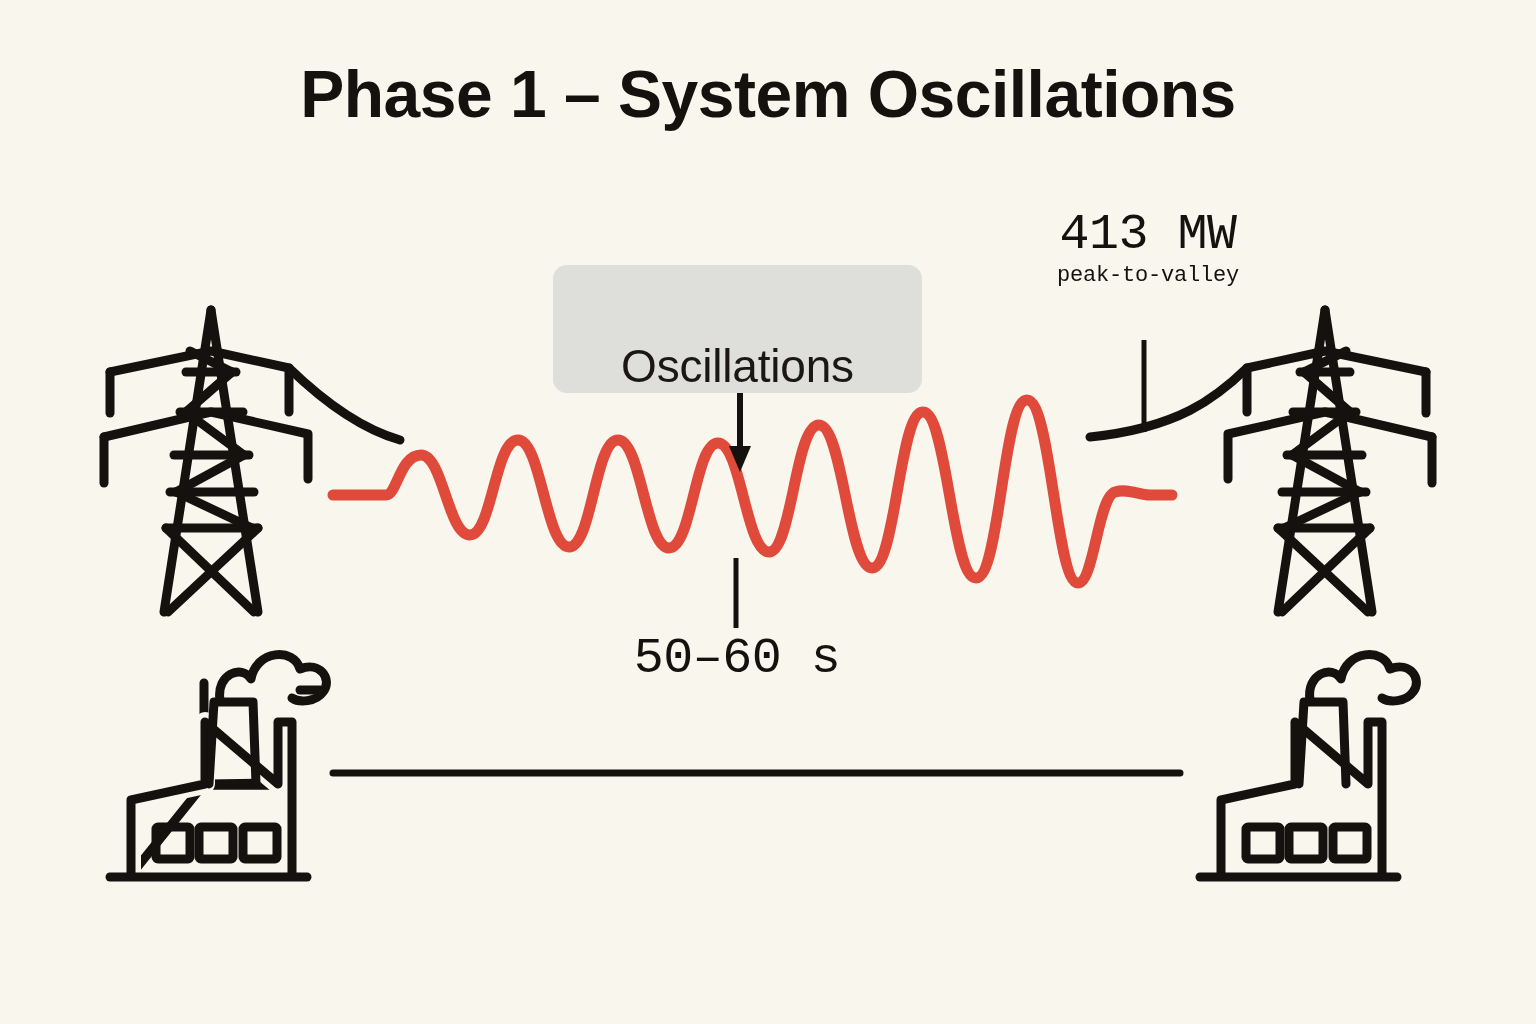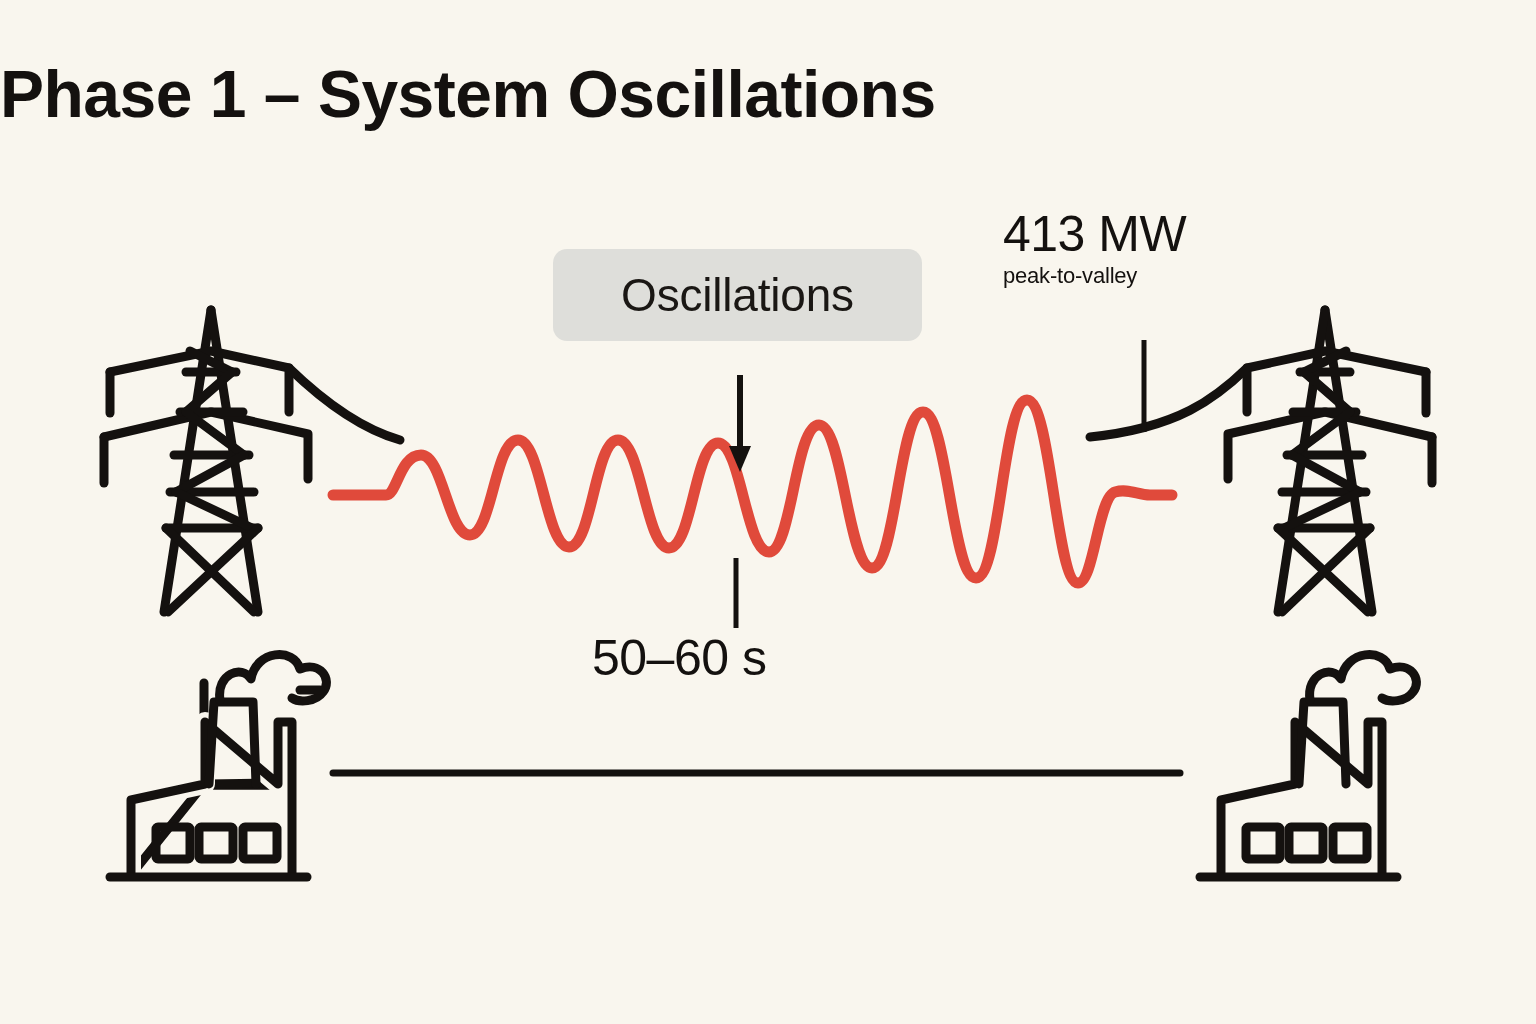--- a/index.html
+++ b/index.html
@@ -24,49 +24,51 @@
     position: absolute;
     inset: 0;
     width: 1536px;
     height: 1024px;
   }
   .title {
     position: absolute;
     left: 0;
     top: 56px;
     width: 1536px;
+    text-align: center;
     font-size: 66px;
     font-weight: 700;
     letter-spacing: -0.5px;
     color: #14110f;
     font-family: "Liberation Sans", sans-serif;
     white-space: nowrap;
   }
   .callout-box {
     position: absolute;
     left: 553px;
-    top: 249px;
+    top: 265px;
     width: 369px;
-    height: 92px;
+    height: 128px;
     background: #dededa;
     border-radius: 14px;
     display: flex;
-    align-items: center;
+    align-items: flex-end;
     justify-content: center;
   }
   .callout-box-label {
     font-size: 46px;
     color: #1a1714;
     font-family: "Liberation Sans", sans-serif;
     letter-spacing: -0.2px;
   }
   .ann {
     position: absolute;
+    text-align: center;
     color: #14110f;
-    font-family: Liberation Sans, sans-serif;
+    font-family: Liberation Mono, monospace;
     white-space: nowrap;
   }
   .ann .big {
     display: block;
     font-size: 50px;
     letter-spacing: -0.5px;
     line-height: 1.06;
   }
   .ann .small {
     display: block;

